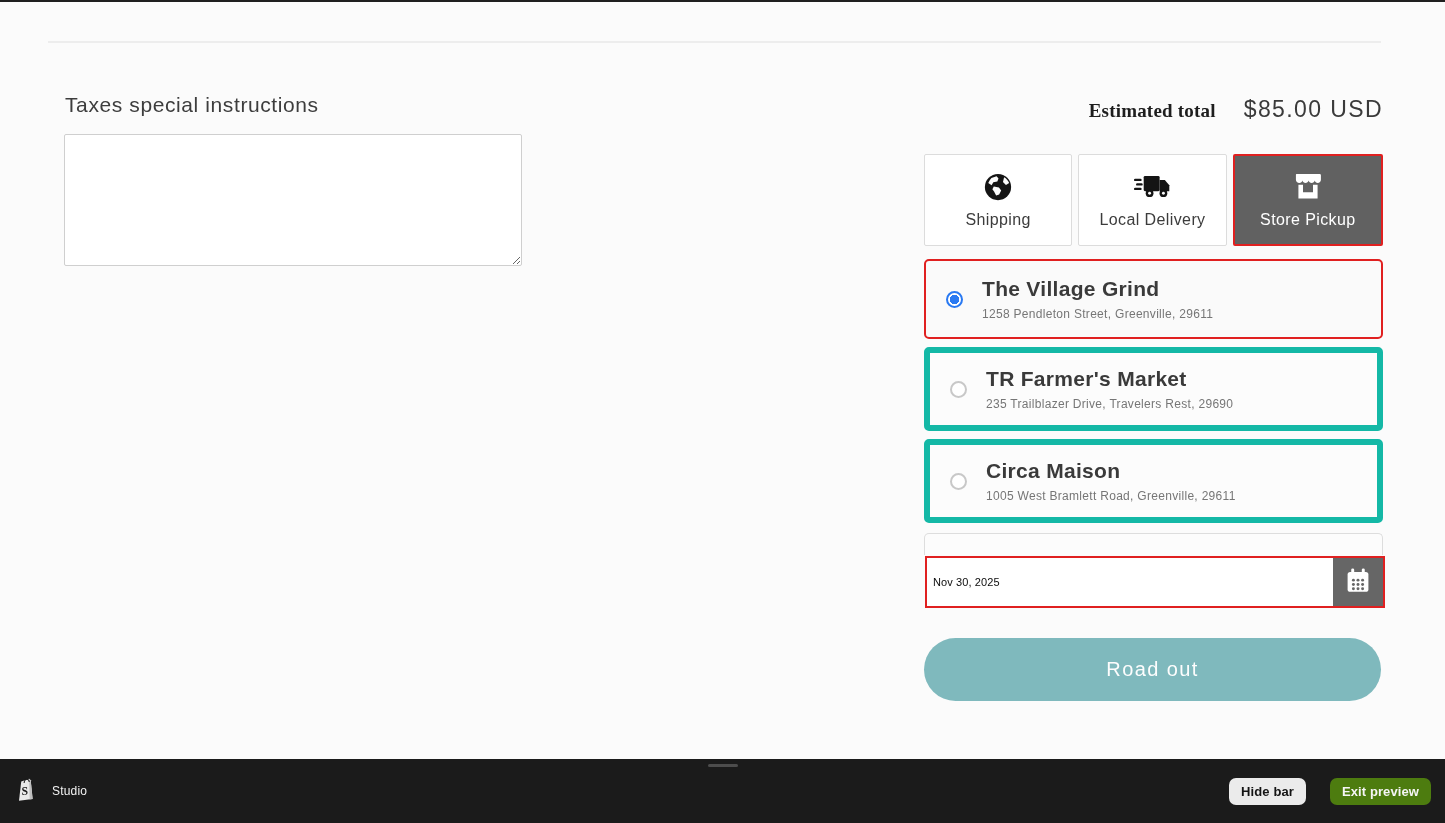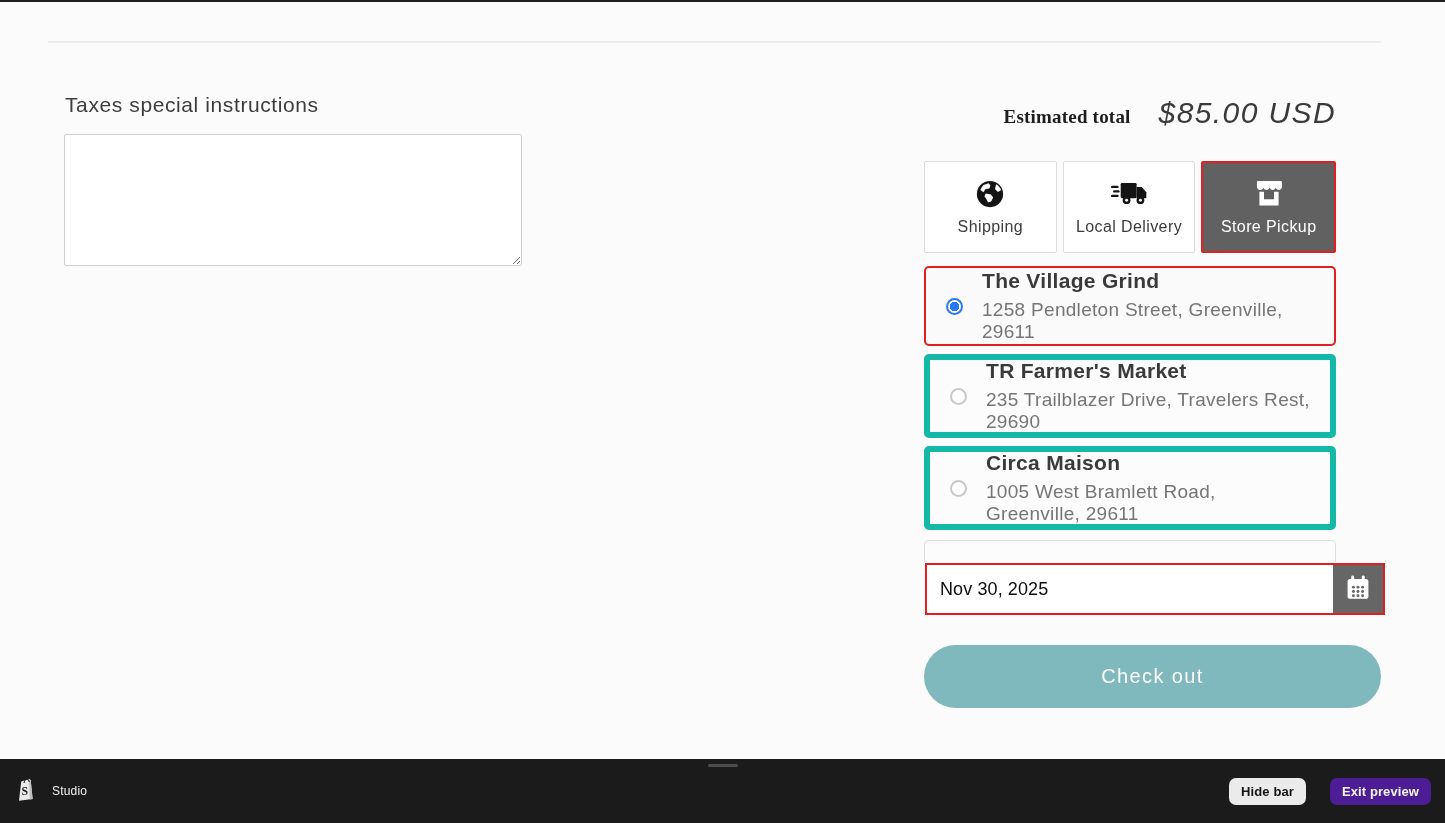--- a/index.html
+++ b/index.html
@@ -20,25 +20,25 @@
     font-size:21px; font-weight:500; color:#3d3d3d; letter-spacing:.6px; margin:0 0 17px 1px;
   }
   .instructions-textarea {
     width:458px; height:132px; background:#fff;
     border:1px solid #cfcfcf; border-radius:2px; resize:both;
     font-family:"Liberation Sans", sans-serif; font-size:15px; padding:8px;
     outline:none; color:#333;
   }
 
   
-  .right-col { position:absolute; left:924px; top:96px; width:412px; }
+  .right-col { position:absolute; left:924px; top:96px; width:459px; }
 
   .totals-row { display:flex; justify-content:flex-end; align-items:baseline; gap:28px; }
   .totals-label { font-family:"Liberation Serif", serif; font-size:19px; font-weight:600; color:#1e1e1e; letter-spacing:.2px; }
-  .totals-amount { font-size:30px; color:#3a3a3a; letter-spacing:1.4px;font-style:italic; }
+  .totals-amount { font-size:23px; color:#3a3a3a; letter-spacing:1.4px; }
 
   .tax-note { margin-top:24px; text-align:right; font-size:16px; line-height:23px; color:#424242; letter-spacing:.2px; }
   .shipping-link { color:#44505a; text-decoration:underline; text-underline-offset:3px; cursor:pointer; }
 
   .methods { margin-top:31px; display:flex; gap:6px; height:92px; }
   .method-btn {
     flex:1; background:#fff; border:1px solid #dcdcdc; border-radius:2px;
     display:flex; flex-direction:column; align-items:center; justify-content:center; gap:9px;
     font-family:"Liberation Sans", sans-serif; font-size:16px; color:#3c3c3c; letter-spacing:.4px; cursor:pointer; padding:0 4px;
   }
@@ -46,34 +46,34 @@
   .method-btn .icon { display:flex; align-items:center; justify-content:center; height:30px; }
 
   .locations { margin-top:13px; display:flex; flex-direction:column; }
   .location-card {
     background:#fcfcfc; border:6px solid #14b8a6; border-radius:5px;
     display:flex; align-items:center; gap:19px; padding:0 20px;
     height:84px; cursor:pointer; margin-bottom:8px;
   }
   .location-card.selected { border:2px solid #e02020; background:#fafafa; height:80px; }
   .loc-name { font-size:21px; font-weight:700; color:#3a3a3a; letter-spacing:.3px; margin-bottom:6px; }
-  .loc-addr { font-size:19px; color:#767676; letter-spacing:.3px; }
+  .loc-addr { font-size:12px; color:#767676; letter-spacing:.3px; }
   .radio { width:17px; height:17px; border-radius:50%; border:2px solid #c8c8c8; background:#fff; flex:none; }
   .radio.checked { border:2px solid #2979f2; background:radial-gradient(circle, #2979f2 0 4.5px, #fff 5px); }
 
   .card-sliver {
     height:22px; margin-top:2px; background:#fcfcfc;
     border:1px solid #dddddd; border-bottom:none; border-radius:5px 5px 0 0;
   }
 
   .date-field {
     position:relative; margin-top:1px; height:52px; width:460px; margin-left:1px;
     background:#fff; border:2px solid #e02020; display:flex; align-items:center;
   }
-  .date-text { padding-left:13px; font-size:18px; color:#0c0c0c; letter-spacing:.1px; }
+  .date-text { padding-left:6px; font-size:11px; color:#0c0c0c; letter-spacing:.1px; }
   .calendar-button {
     position:absolute; right:0; top:0; height:100%; width:50px; background:#666666;
     border:none; display:flex; align-items:center; justify-content:center; cursor:pointer;
   }
 
   .checkout-button {
     margin-top:30px; width:457px; height:63px; border:none; border-radius:32px;
     background:#7fb9bd; color:#fdfdfd; font-family:"Liberation Sans", sans-serif;
     font-size:20px; letter-spacing:1.4px; cursor:pointer;
   }
@@ -88,21 +88,21 @@
     width:30px; height:3px; border-radius:2px; background:#4d4d4d; cursor:grab;
   }
   .bar-left { display:flex; align-items:center; gap:15px; }
   .bar-brand { color:#f2f2f2; font-size:12px; letter-spacing:.2px; }
   .bar-right { display:flex; align-items:center; gap:24px; }
   .bar-btn {
     border:none; border-radius:7px; padding:6px 12px; font-family:"Liberation Sans", sans-serif;
     font-size:13px; font-weight:700; cursor:pointer; letter-spacing:.1px;
   }
   .bar-btn.light { background:#ebebeb; color:#141414; }
-  .bar-btn.dark { background:#4c1d95; color:#f5f5f5;text-align:center; }
+  .bar-btn.dark { background:#4d7c0f; color:#f5f5f5;text-align:center; }
 </style>
 </head>
 <body>
 
 <div class="top-line"></div>
 <div class="header-divider"></div>
 
 <div class="left-col">
   <h2 class="instructions-heading">Taxes special instructions</h2>
   <textarea class="instructions-textarea" style=""></textarea>
@@ -201,21 +201,21 @@
             <circle cx="15" cy="19" r="1.7" fill="#666"></circle>
             <circle cx="20.3" cy="19" r="1.7" fill="#666"></circle>
           <circle cx="9.7" cy="24" r="1.7" fill="#666"></circle>
             <circle cx="15" cy="24" r="1.7" fill="#666"></circle>
             <circle cx="20.3" cy="24" r="1.7" fill="#666"></circle>
         </svg>
       </span>
     </button>
   </div>
 
-  <button class="checkout-button">Check out</button>
+  <button class="checkout-button">Road out</button>
 </div>
 
 <div class="preview-bar">
   <div class="bar-handle"></div>
   <div class="bar-left">
     <span>
       <svg width="21" height="26" viewBox="0 0 24 28">
         <path d="M6 5.5 L15 2.2 L16.8 4 L19 25.5 L3.4 27.5 z" fill="#e9e9e9"></path>
         <path d="M15 2.2 L16.8 4 L19 25.5 L15.6 26 z" fill="#bfbfbf"></path>
         <path d="M9.3 7.2 C9.3 4.4 10.8 2.8 12.4 2.8 C13.9 2.8 14.9 4 15.2 6" fill="none" stroke="#1b1b1b" stroke-width="1.2"></path>

